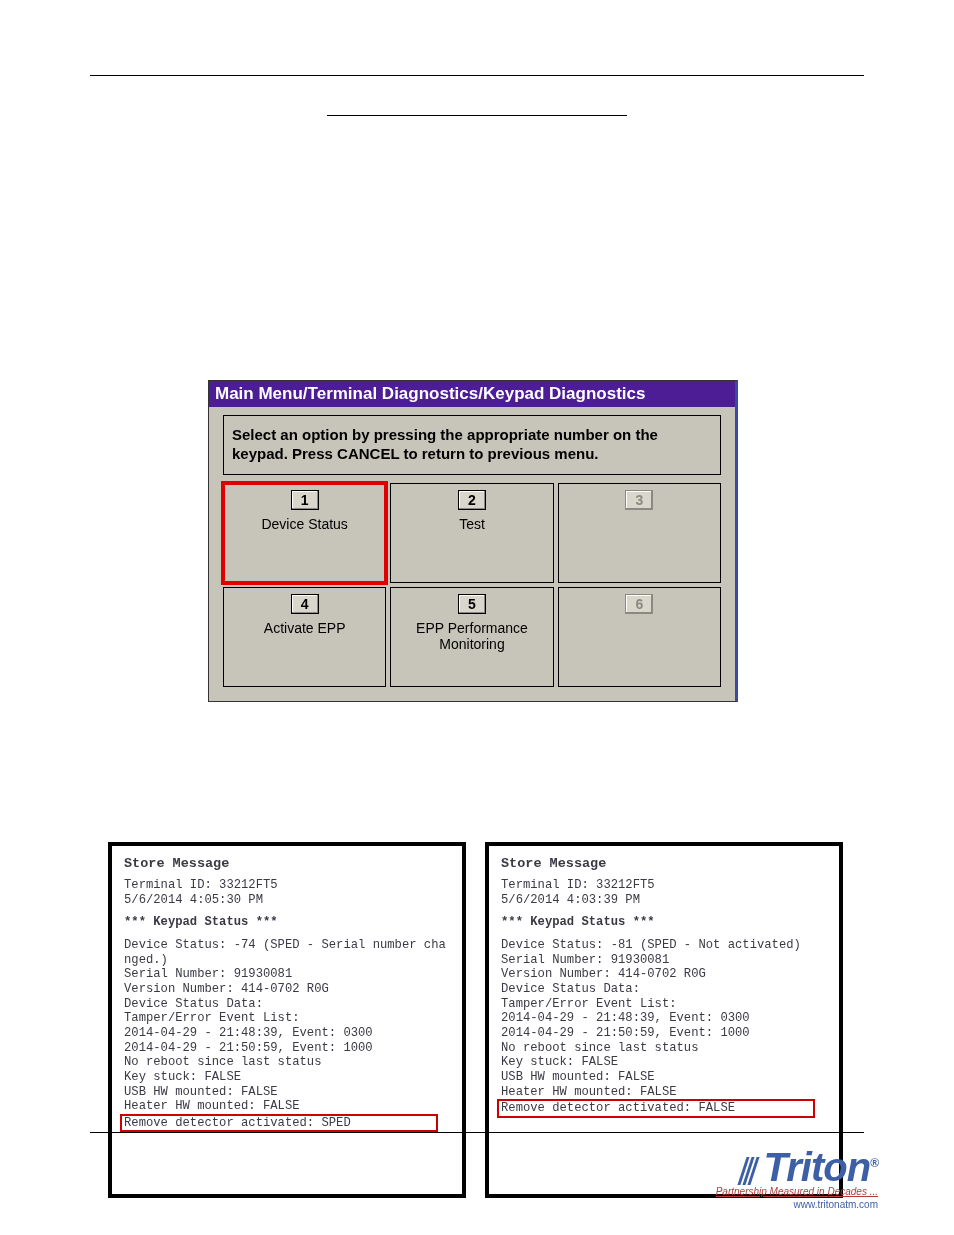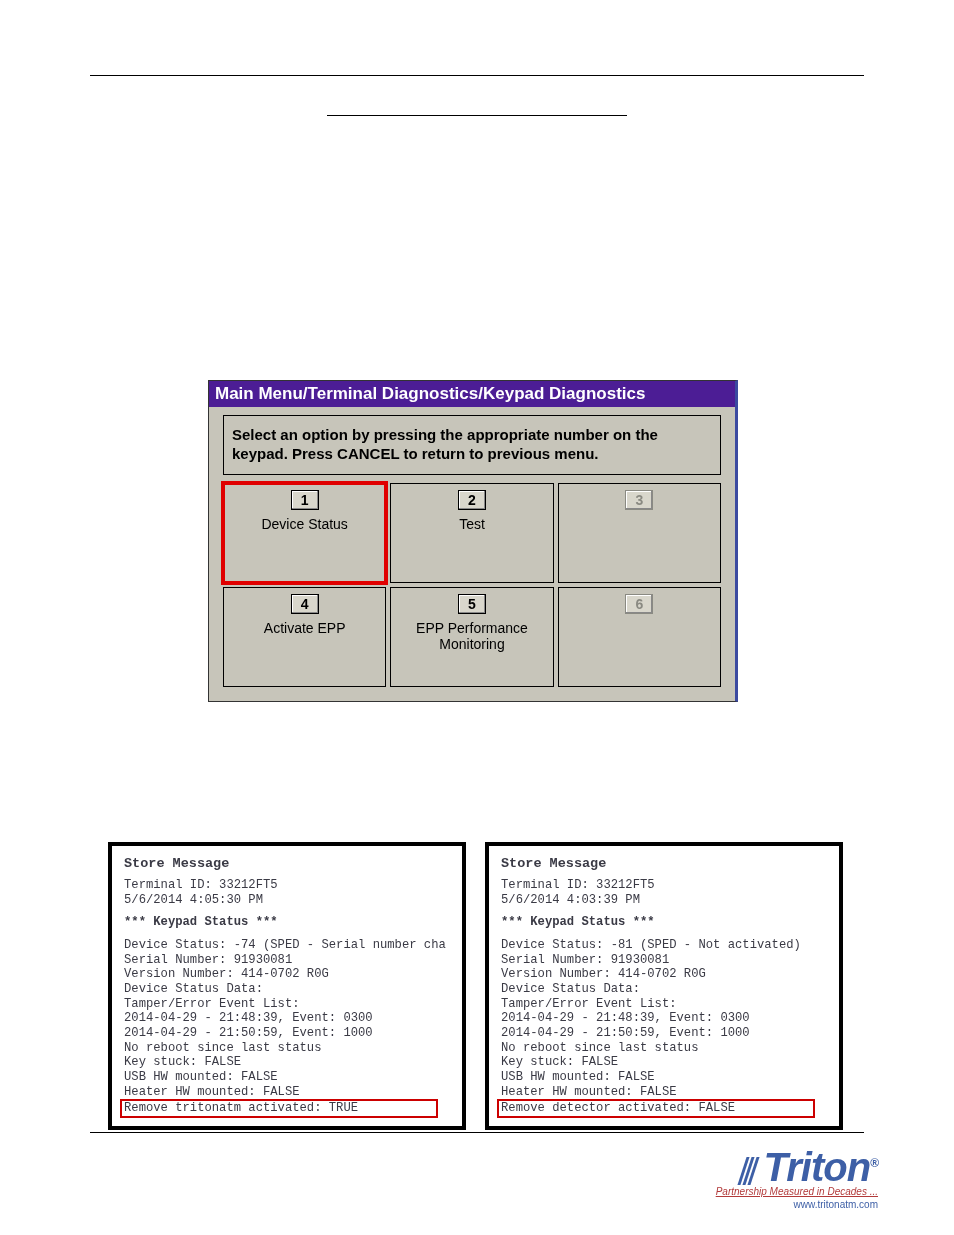--- a/index.html
+++ b/index.html
@@ -82,21 +82,21 @@
   .btn-cell .label { display:block; }
   .highlight {
     outline: 4px solid #e00000;
     outline-offset: -2px;
   }
   
   .store-panel {
     position: absolute;
     top: 842px;
     width: 358px;
-    height: 288px;
+    height: 356px;
     border: 4px solid #000;
     background: #fff;
     padding: 10px 24px 6px 12px;
     font-family: "Courier New", monospace;
     font-size: 12.2px;
     line-height: 1.2;
     color: #3a3a45;
     overflow: hidden;
   }
   .store-panel.left { left: 108px; }
@@ -198,31 +198,32 @@
     </div>
   </div>
 </div>
 
 <div class="store-panel left">
   <div class="sm-title">Store Message</div>
   <div class="sm-line">Terminal ID: 33212FT5</div>
   <div class="sm-line">5/6/2014 4:05:30 PM</div>
   <div class="sm-line kp-head">*** Keypad Status ***</div>
   <div class="sm-line">Device Status: -74 (SPED - Serial number cha</div>
+  <div class="sm-line">nged.)</div>
   <div class="sm-line">Serial Number: 91930081</div>
   <div class="sm-line">Version Number: 414-0702 R0G</div>
   <div class="sm-line">Device Status Data:</div>
   <div class="sm-line">Tamper/Error Event List:</div>
   <div class="sm-line">2014-04-29 - 21:48:39, Event: 0300</div>
   <div class="sm-line">2014-04-29 - 21:50:59, Event: 1000</div>
   <div class="sm-line">No reboot since last status</div>
   <div class="sm-line">Key stuck: FALSE</div>
   <div class="sm-line">USB HW mounted: FALSE</div>
   <div class="sm-line">Heater HW mounted: FALSE</div>
-  <span class="sm-line red-box">Remove tritonatm activated: TRUE</span>
+  <span class="sm-line red-box">Remove detector activated: SPED</span>
 
 </div>
 
 <div class="store-panel right">
   <div class="sm-title">Store Message</div>
   <div class="sm-line">Terminal ID: 33212FT5</div>
   <div class="sm-line">5/6/2014 4:03:39 PM</div>
   <div class="sm-line kp-head">*** Keypad Status ***</div>
   <div class="sm-line">Device Status: -81 (SPED - Not activated)</div>
   <div class="sm-line">Serial Number: 91930081</div>

